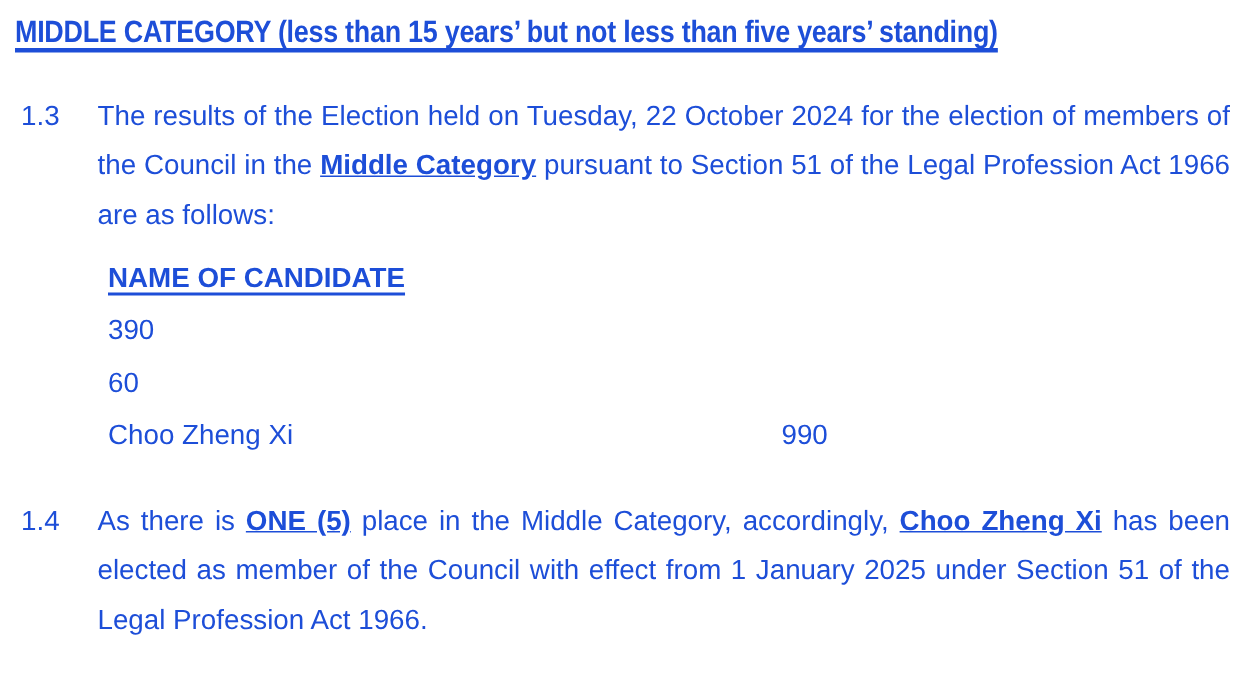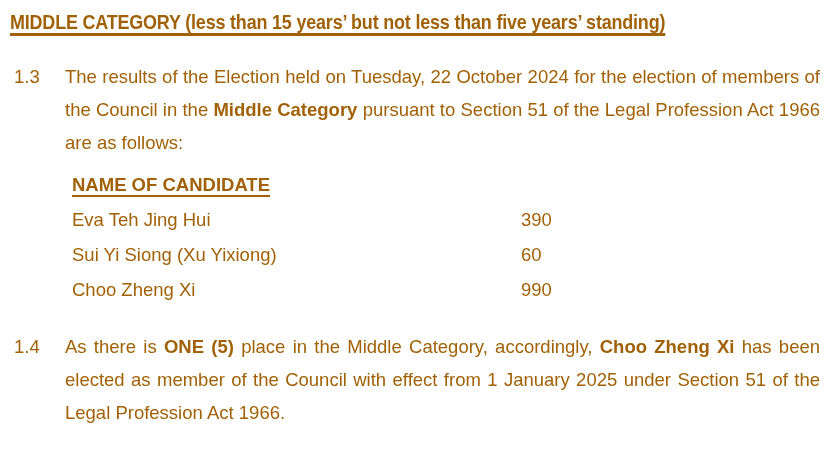--- a/index.html
+++ b/index.html
@@ -2,21 +2,21 @@
 <html><head>
 <meta charset="utf-8">
 <style>
   html, body { margin: 0; padding: 0; }
   .page {
     position: relative;
     width: 835px;
     height: 459px;
     box-sizing: border-box;
     background: #ffffff;
-    color: #a16207;
+    color: #1d4ed8;
     font-family: "Liberation Sans", sans-serif;
     font-size: 18.5px;
     padding: 10px 15px 0 10px;
     overflow: hidden;
   }
   .doc-title {
     display: inline-block;
     white-space: nowrap;
     font-weight: 700;
     font-size: 20.5px;
@@ -37,21 +37,21 @@
   .para-14 { margin-top: 23px; }
   .para-num {
     flex: none;
     width: 51px;
   }
   .para-text {
     flex: none;
     width: 755px;
     text-align: justify;
   }
-  .para-text b { font-weight: 700; }
+  .para-text b { font-weight: 700; text-decoration: underline; }
   .results-table {
     margin-left: 62px;
     margin-top: 8px;
     line-height: 35px;
   }
   .trow { display: flex; }
   .cell-name { flex: none; width: 449px; }
   .cell-votes { flex: none; }
   .hdr-text {
     font-weight: 700;
@@ -75,25 +75,23 @@
   </div>
 
   <div class="results-table">
     <div class="trow">
       <div class="cell-name">
         <span class="hdr-text">NAME OF CANDIDATE</span>
       </div>
     </div>
 
     <div class="trow">
-      <div class="cell-name">Eva Teh Jing Hui</div>
       <div class="cell-votes">390</div>
     </div>
     <div class="trow">
-      <div class="cell-name">Sui Yi Siong (Xu Yixiong)</div>
       <div class="cell-votes">60</div>
     </div>
     <div class="trow">
       <div class="cell-name">Choo Zheng Xi</div>
       <div class="cell-votes">990</div>
     </div>
   </div>
 
   <div class="para para-14">
     <div class="para-num">1.4</div>

